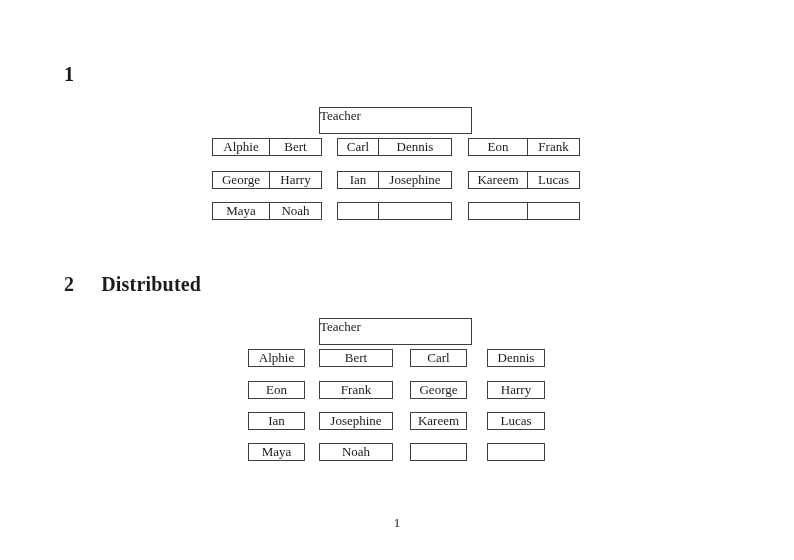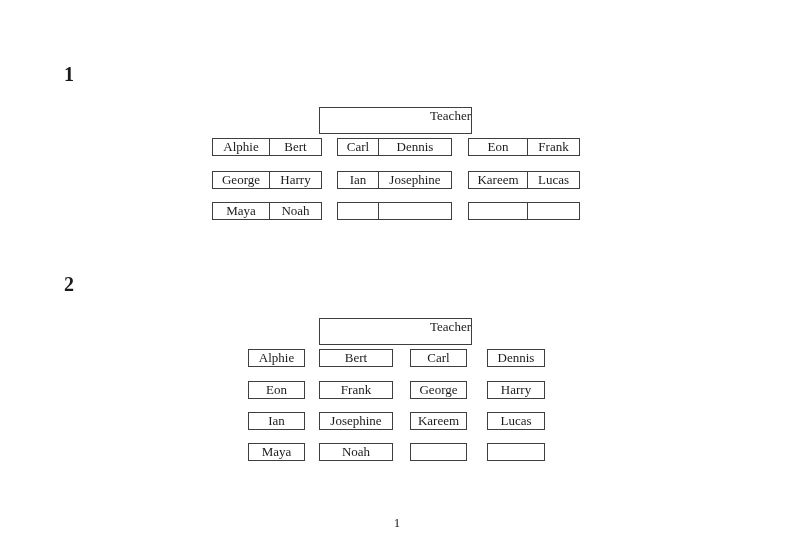--- a/index.html
+++ b/index.html
@@ -24,21 +24,21 @@
   }
   .heading .num { margin-right: 27px; }
 
   .teacher {
     position: absolute;
     left: 319px;
     width: 153px;
     height: 27px;
     box-sizing: border-box;
     border: 1px solid #3f3f3f;
-    text-align: right;
+    text-align: left;
     font-size: 13px;
     line-height: 16px;
   }
 
   
   .c-row { position: absolute; left: 212px; display: flex; height: 18px; }
   .desk {
     box-sizing: border-box;
     border: 1px solid #3f3f3f;
     display: flex;
@@ -140,20 +140,21 @@
       <span class="cell r"></span>
     </div>
     <div class="desk g3">
       <span class="cell l"></span>
       <span class="cell r"></span>
     </div>
   </div>
 
   <div class="heading" style="top:272px">
     <span class="num">2</span>
+    <span class="title">Distributed</span>
   </div>
 
   <div class="teacher" style="top:318px">Teacher</div>
 
   <div class="d-row" style="top:349px">
     <span class="seat s1">Alphie</span>
     <span class="seat s2">Bert</span>
     <span class="seat s3">Carl</span>
     <span class="seat s4">Dennis</span>
   </div>

